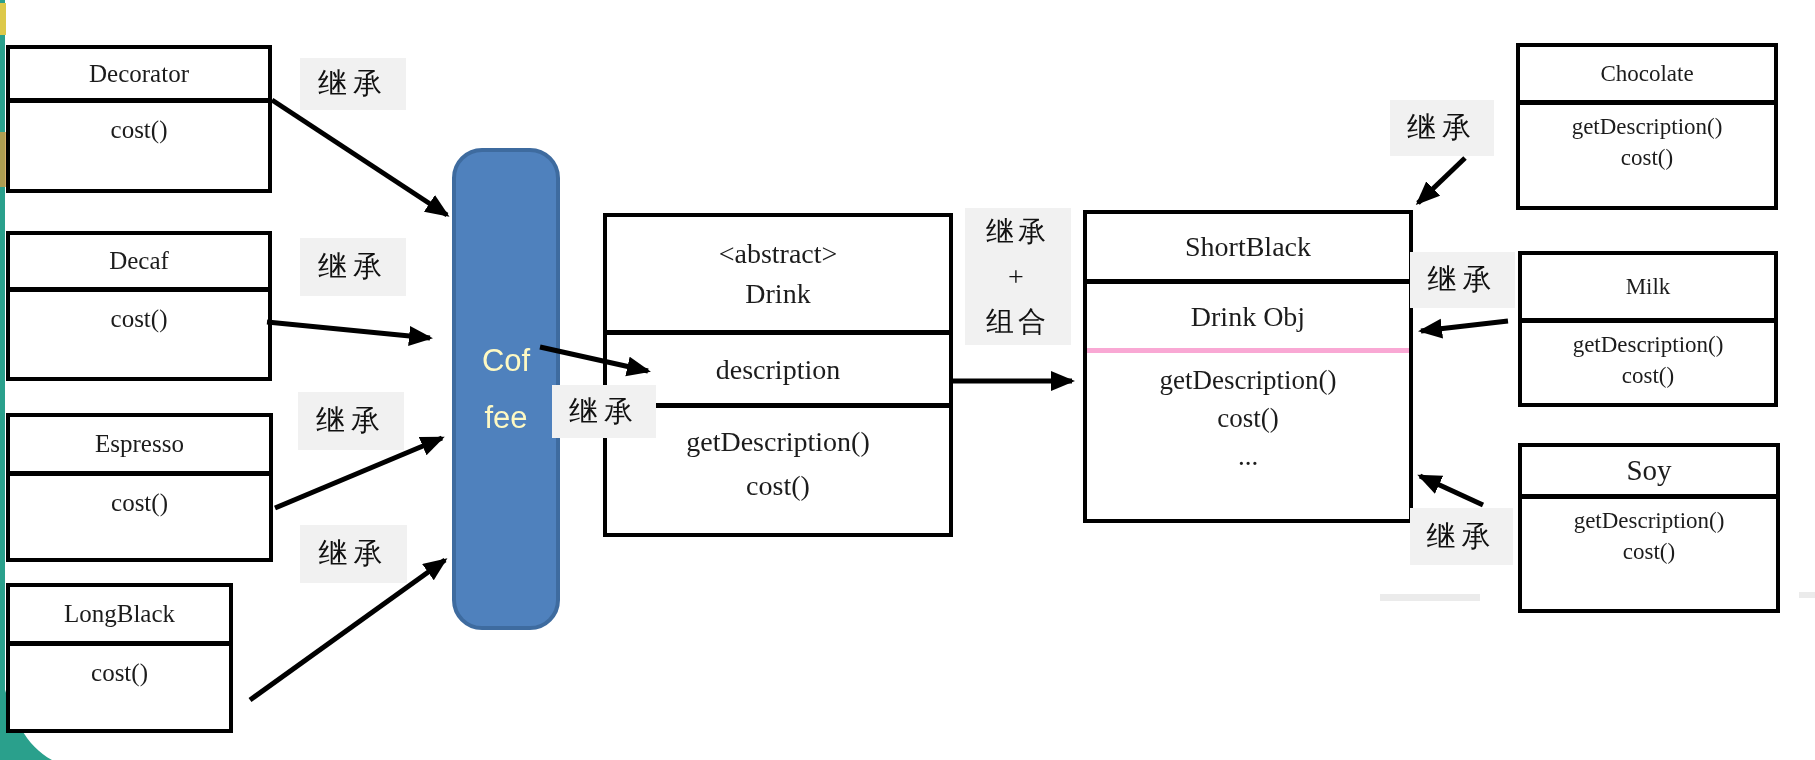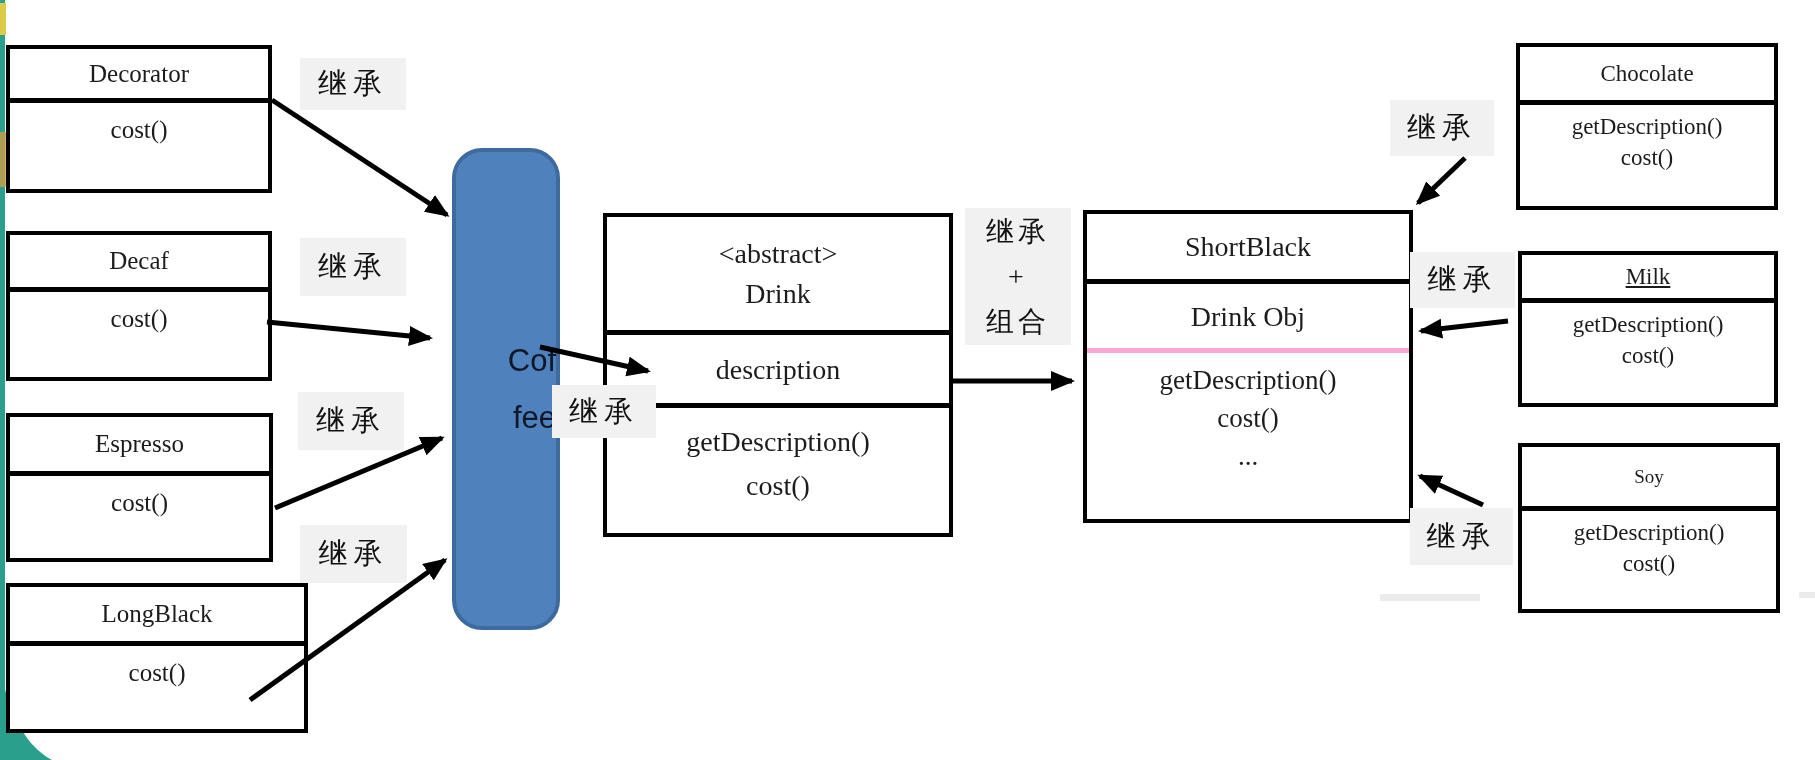--- a/index.html
+++ b/index.html
@@ -20,22 +20,22 @@
        border-bottom:5px solid #000;box-sizing:border-box;flex:0 0 auto;
        font-size:25px;}
   .cls .body{flex:1 1 auto;text-align:center;box-sizing:border-box;padding-top:10px;
        font-size:25px;line-height:33px;}
   .cls.big .title{font-size:28px;line-height:40px;flex-direction:column;}
   .cls.big .body{font-size:28px;}
 
   
   .coffee{position:absolute;left:452px;top:148px;width:108px;height:482px;
       background:#4f81bd;border:4px solid #3e6b9f;border-radius:30px;box-sizing:border-box;
-      display:flex;flex-direction:column;align-items:flex-end;justify-content:center;
-      color:#0f172a;font-family:"Liberation Sans", sans-serif;font-size:31px;line-height:49px;gap:8px;}
+      display:flex;flex-direction:column;align-items:center;justify-content:center;
+      color:#fef9c3;font-family:"Liberation Sans", sans-serif;font-size:31px;line-height:49px;gap:8px;}
 
   
   .glabel{position:absolute;background:#f1f1f1;color:#111;
       display:flex;align-items:center;justify-content:center;
       font-size:29px;letter-spacing:6px;font-family:"Liberation Serif", serif;}
   .glabel.multi{flex-direction:column;font-size:28px;line-height:45px;letter-spacing:4px;}
 
   .arrow-layer{position:absolute;left:0;top:0;width:1815px;height:760px;pointer-events:none;}
 </style>
 </head>
@@ -60,21 +60,21 @@
   <div class="cls" style="left:6px;top:231px;width:266px;height:150px;">
     <div class="title" style="height:57px;">Decaf</div>
     <div class="body">cost()</div>
   </div>
 
   <div class="cls" style="left:6px;top:413px;width:267px;height:149px;">
     <div class="title" style="height:59px;">Espresso</div>
     <div class="body">cost()</div>
   </div>
 
-  <div class="cls" style="left:6px;top:583px;width:302px;height:150px;">
+  <div class="cls" style="left:6px;top:583px;width:227px;height:150px;">
     <div class="title" style="height:59px;">LongBlack</div>
     <div class="body">cost()</div>
   </div>
 
   <div class="coffee">
     <span>Cof</span>
     <span>fee</span>
   </div>
 
   <div class="cls big" style="left:603px;top:213px;width:350px;height:324px;">
@@ -101,29 +101,29 @@
 
   <div class="cls" style="left:1516px;top:43px;width:262px;height:167px;font-size:23px;">
     <div class="title" style="height:58px;font-size:23px;">Chocolate</div>
     <div class="body" style="font-size:23px;line-height:31px;padding-top:6px;">
       <div>getDescription()</div>
       <div>cost()</div>
     </div>
   </div>
 
   <div class="cls" style="left:1518px;top:251px;width:260px;height:156px;">
-    <div class="title" style="height:48px;font-size:23px;text-decoration:underline;">Milk</div>
+    <div class="title" style="height:68px;font-size:23px;">Milk</div>
     <div class="body" style="font-size:23px;line-height:31px;padding-top:6px;">
       <div>getDescription()</div>
       <div>cost()</div>
     </div>
   </div>
 
   <div class="cls" style="left:1518px;top:443px;width:262px;height:170px;">
-    <div class="title" style="height:64px;font-size:19px;">Soy</div>
+    <div class="title" style="height:52px;font-size:29px;">Soy</div>
     <div class="body" style="font-size:23px;line-height:31px;padding-top:6px;">
       <div>getDescription()</div>
       <div>cost()</div>
     </div>
   </div>
 
   <div class="glabel" style="left:300px;top:58px;width:106px;height:52px;">继承</div>
   <div class="glabel" style="left:300px;top:238px;width:106px;height:58px;">继承</div>
   <div class="glabel" style="left:298px;top:392px;width:106px;height:58px;">继承</div>
   <div class="glabel" style="left:300px;top:525px;width:107px;height:58px;">继承</div>

